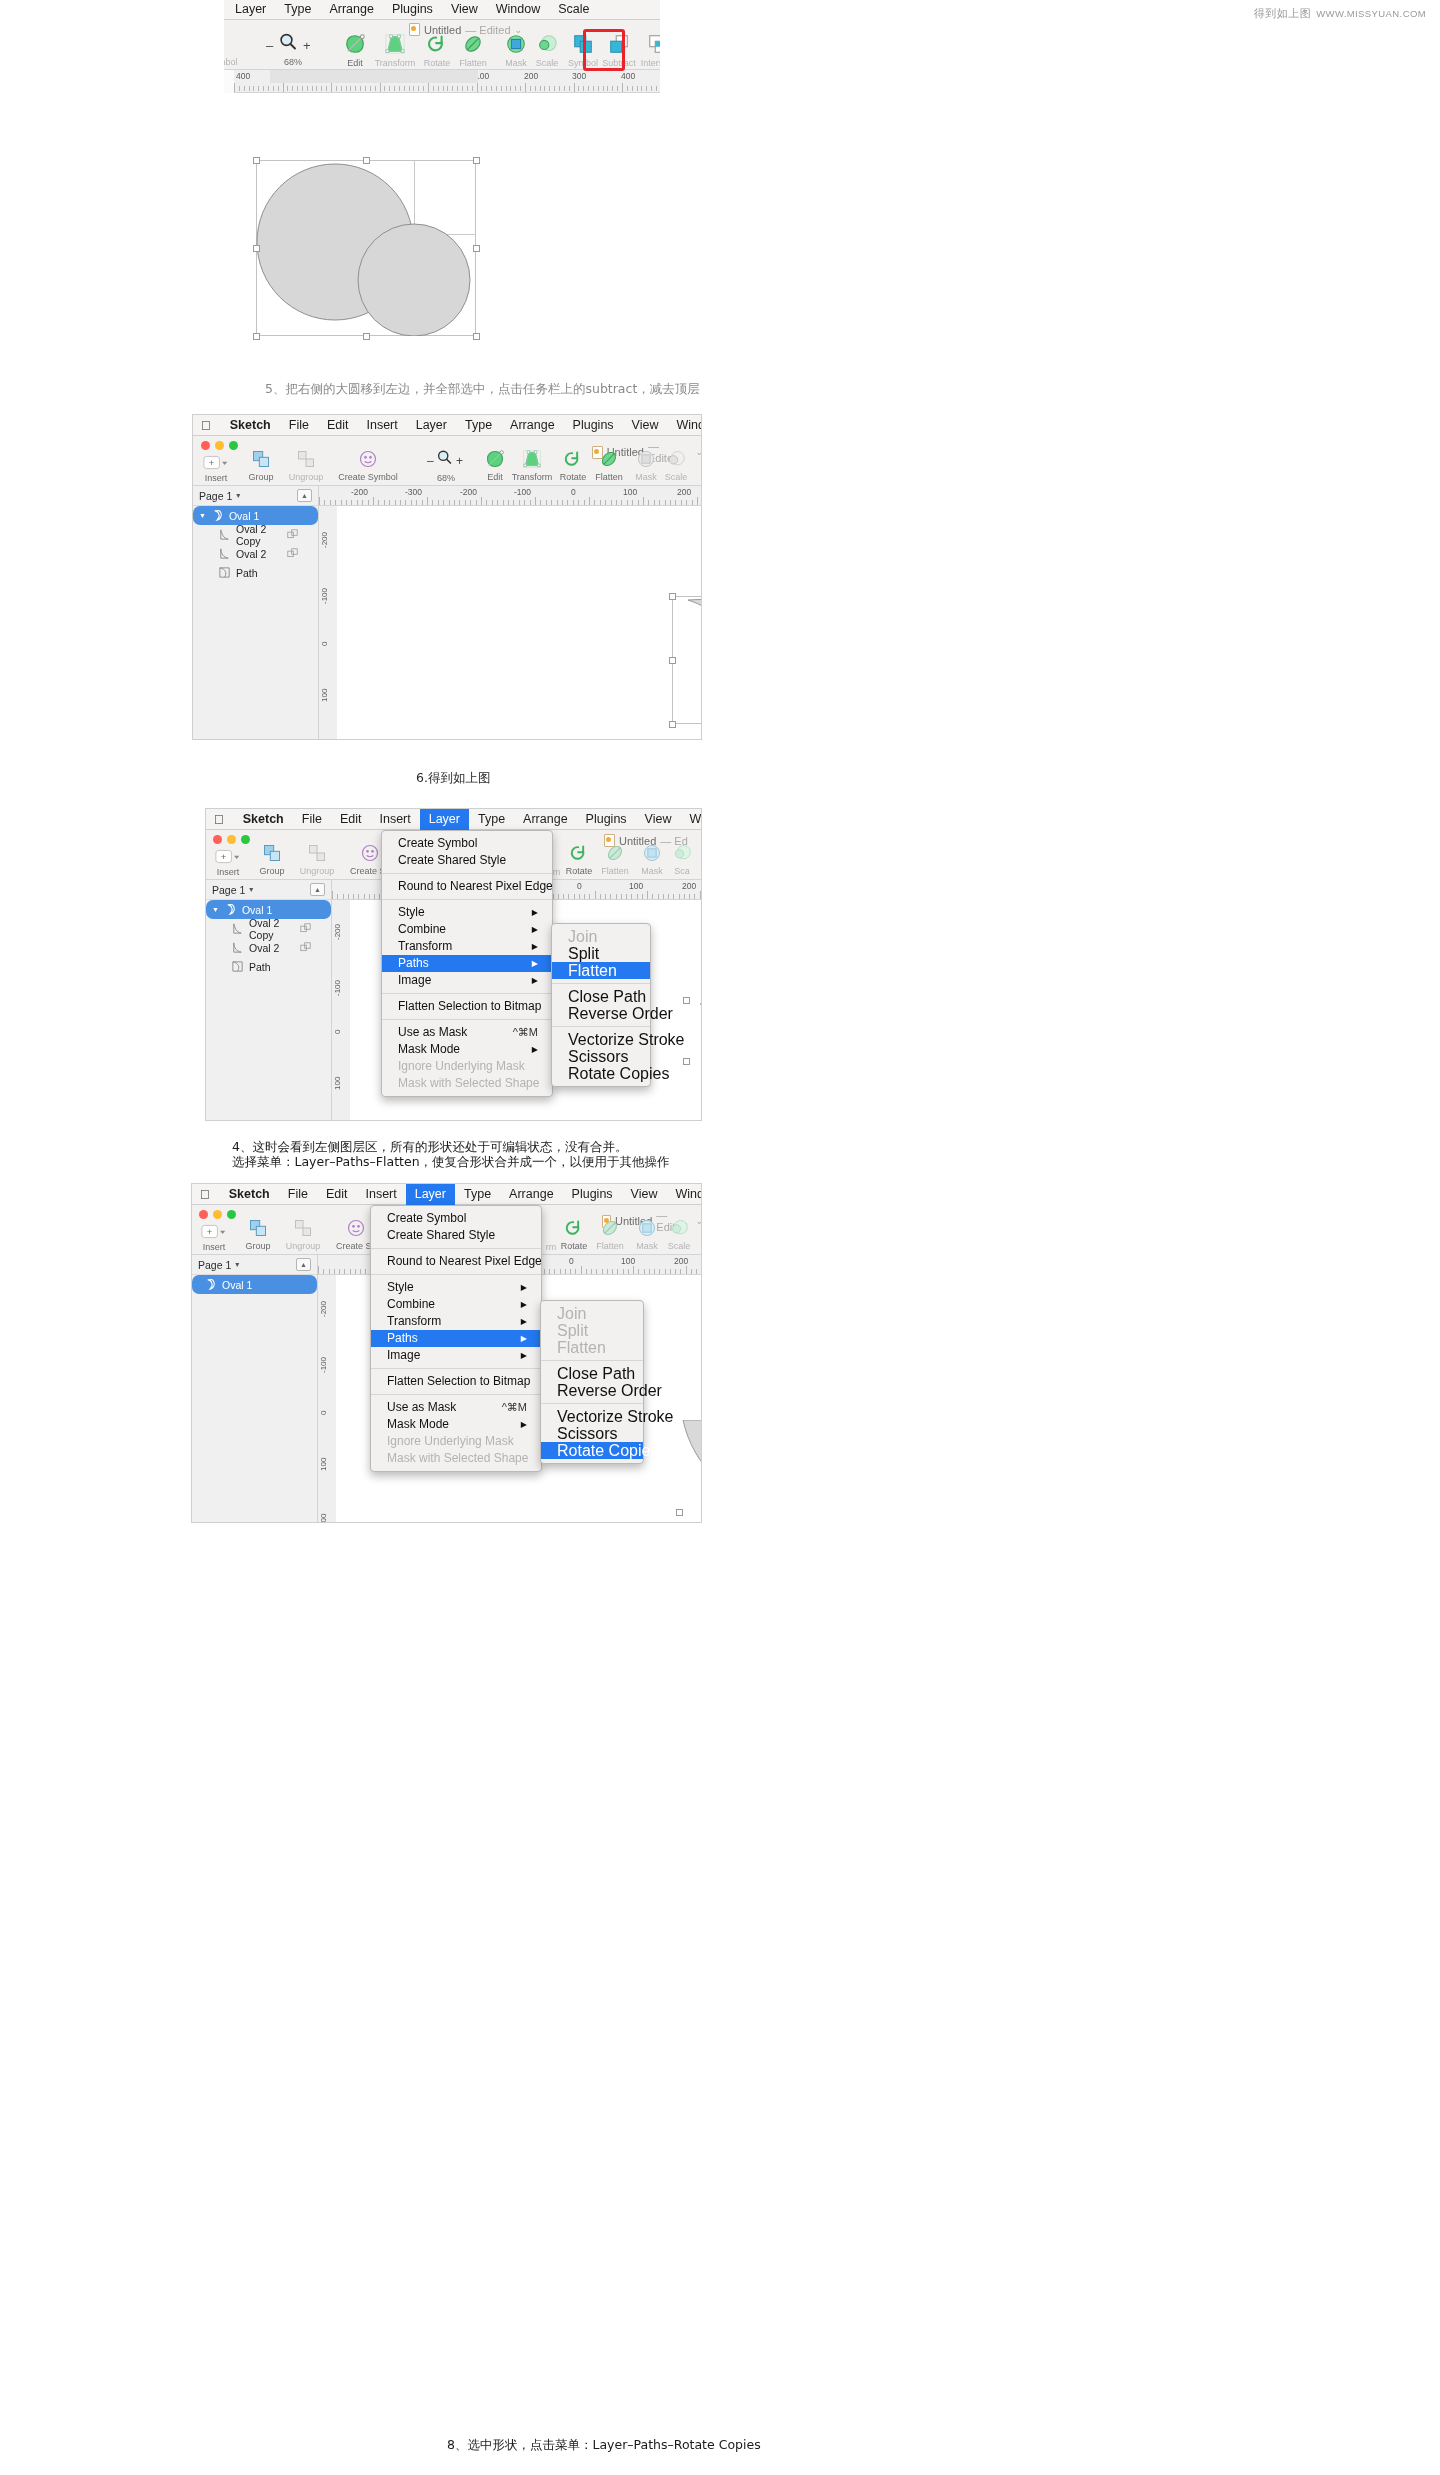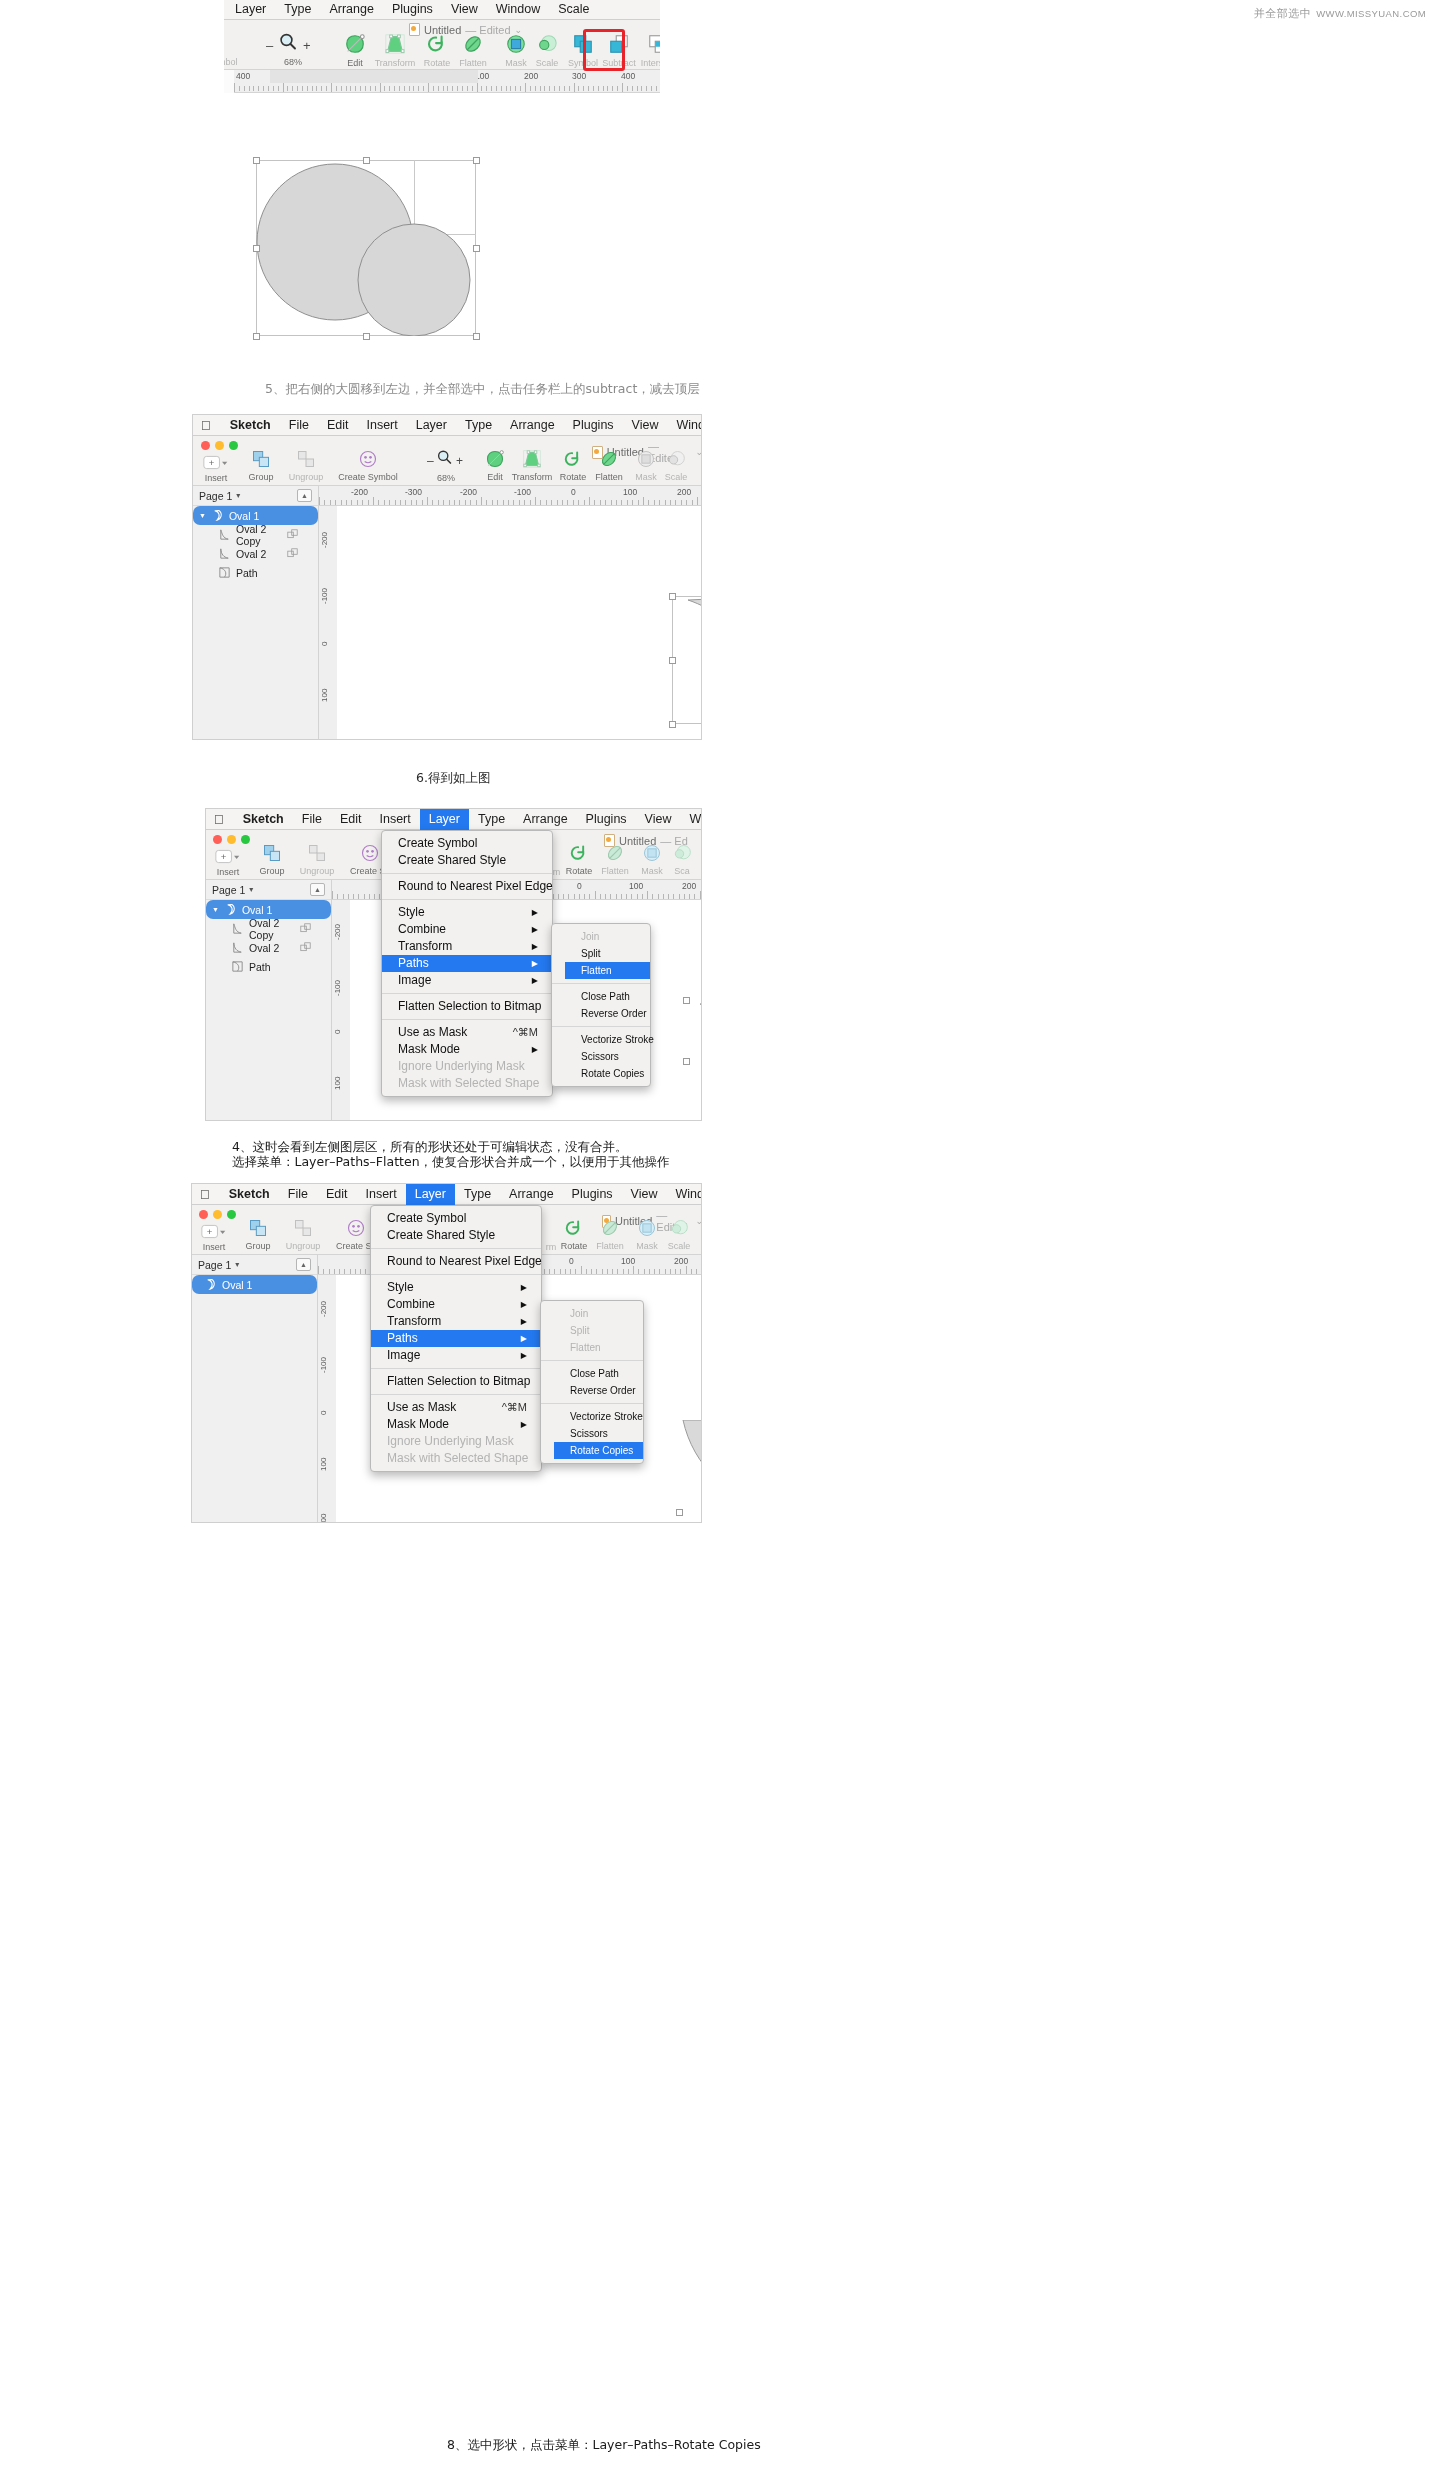--- a/index.html
+++ b/index.html
@@ -69,40 +69,40 @@
   .menu .it.hl{background:#2479f0;color:#ffffff;}
   .menu .it.dis{color:#b3b3b3;}
   .menu .sep{height:1px;background:#d6d6d6;margin:4px 0;}
   .menu .arw{font-size:8px;margin-left:24px;}
   .menu .key{font-size:11px;color:#333;margin-left:28px;}
 
   .submenu{
     position:absolute;background:#f3f1ef;border:1px solid #b9b9b9;border-radius:4px;
     box-shadow:0 4px 10px rgba(0,0,0,.28);padding:4px 0;box-sizing:border-box;z-index:50;
   }
-  .submenu .it{height:17px;line-height:17px;font-size:10px;color:#101010;padding:0 26px 0 16px;white-space:nowrap;margin-left:13px;}
+  .submenu .it{height:17px;line-height:17px;font-size:16px;color:#101010;padding:0 26px 0 16px;white-space:nowrap;}
   .submenu .it.hl{background:#2479f0;color:#ffffff;}
   .submenu .it.dis{color:#b3b3b3;}
   .submenu .sep{height:1px;background:#d6d6d6;margin:4px 0;}
 
   .redbox{position:absolute;border:3px solid #e8232a;border-radius:3px;box-sizing:border-box;z-index:30;}
 
   .dots{display:flex;gap:5px;align-items:center;}
   .dot{width:9px;height:9px;border-radius:50%;}
   .dot.r{background:#ff5f57;} .dot.y{background:#febc2e;} .dot.g{background:#28c840;}
 
   .titlebar{font-size:11px;color:#888;display:flex;align-items:center;gap:4px;}
   .sel-handle{position:absolute;width:5px;height:5px;background:#fff;border:1px solid #9a9a9a;}
   .selbox{position:absolute;border:1px solid #c3c3c3;box-sizing:border-box;}
 </style>
 </head>
 <body>
 
 <div class="watermark">
-  <span class="cn">并全部选中</span><span class="url">WWW.MISSYUAN.COM</span>
+  <span class="cn">得到如上图</span><span class="url">WWW.MISSYUAN.COM</span>
 </div>
 
 <div class="win" style="left:224px;top:0px;width:436px;height:93px;border:none;background:#fbfbfb;">
 
   <div class="macmenu" style="height:20px;background:#f6f4f2;padding-left:2px;">
     <div class="mi">Layer</div>
     <div class="mi">Type</div>
     <div class="mi">Arrange</div>
     <div class="mi">Plugins</div>
     <div class="mi">View</div>

